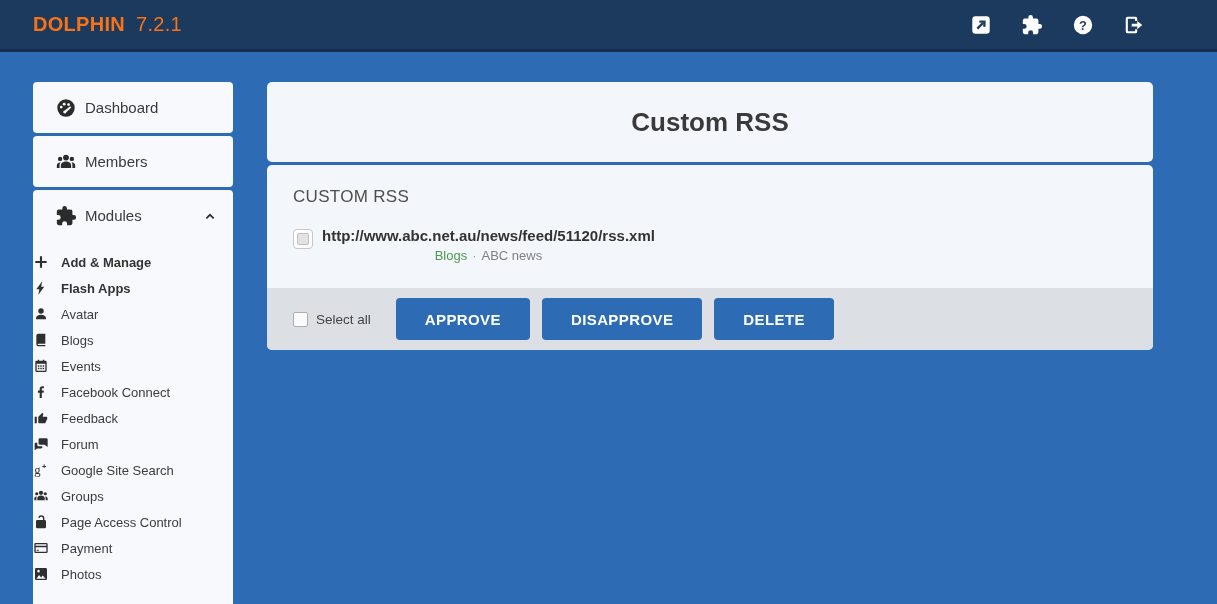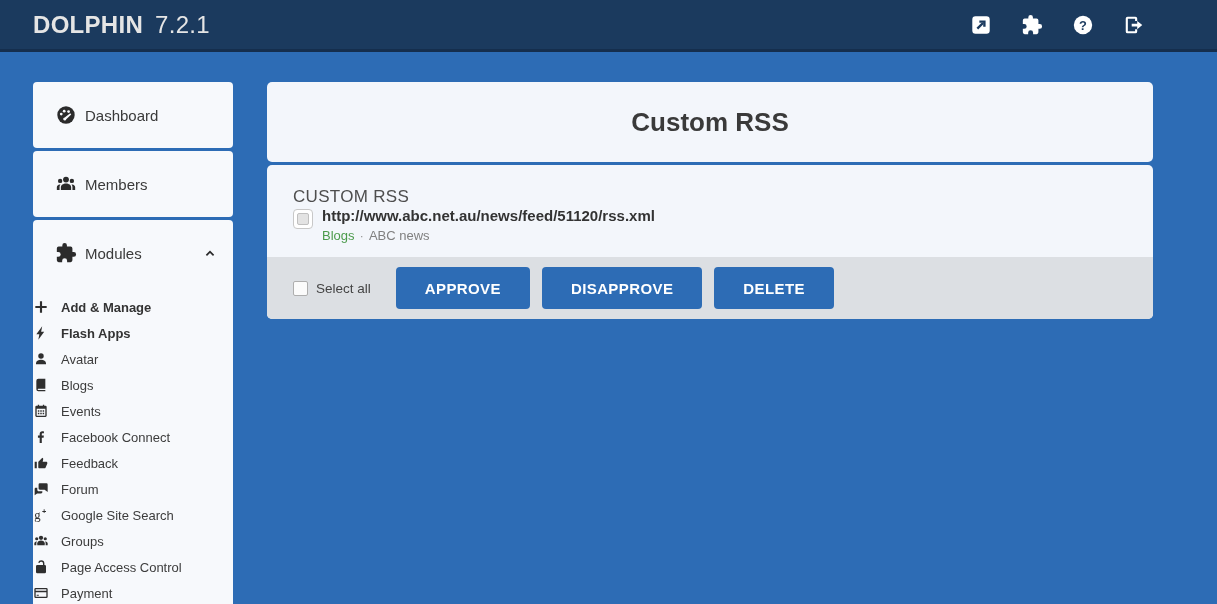--- a/index.html
+++ b/index.html
@@ -1,60 +1,60 @@
 <!DOCTYPE html>
 <html><head>
 <meta charset="utf-8">
 <style>
   html,body{margin:0;padding:0;width:1217px;height:604px;overflow:hidden;
     font-family:"Liberation Sans",sans-serif;background:#2d6cb5;}
   
   .topbar{height:52px;background:#1b3a5e;border-bottom:3px solid #152e4d;
     display:flex;align-items:center;justify-content:space-between;
     padding:0 72px 0 33px;box-sizing:border-box;}
-  .brand{color:#e5e5e5;font-size:24px;letter-spacing:.3px;}
+  .brand{color:#f97316;font-size:20px;letter-spacing:.3px;}
   .brand-name{font-weight:700;}
   .brand-ver{font-weight:400;margin-left:5px;}
   .topbar-icons{display:flex;align-items:center;gap:29px;}
   .tb-icon{width:22px;height:22px;color:#fff;cursor:pointer;}
   .icon svg{display:block;width:100%;height:100%;}
   
   .page{display:flex;align-items:flex-start;padding:30px 0 0 33px;}
   
   .sidebar{width:200px;margin-right:34px;display:flex;flex-direction:column;gap:3px;flex:none;}
   .side-card{background:#f7f9fc;border-radius:4px;color:#333;}
-  .side-item{height:66px;display:flex;align-items:center;padding:0 14px 0 22px;
+  .side-item{height:51px;display:flex;align-items:center;padding:0 14px 0 22px;
     font-size:15px;cursor:pointer;}
   .side-item .main-ic{width:22px;height:22px;color:#2b2b2b;margin-right:8px;flex:none;}
   .side-item .lbl{color:#3a3a3a;}
   .chev{width:18px;height:18px;margin-left:auto;color:#2b2b2b;}
   .modules-card{height:430px;}
   .submenu{padding-top:8px;}
   .sub-item{height:26px;display:flex;align-items:center;
     font-size:13px;color:#3c3c3c;cursor:pointer;}
   .sub-item .sub-ic{width:16px;height:16px;color:#2f2f2f;margin-right:12px;flex:none;}
   .sub-item.bold{font-weight:700;color:#333;}
   
   .main{width:886px;}
   .title-card{height:80px;background:#f3f6fb;border-radius:5px;margin-bottom:3px;
     display:flex;align-items:center;justify-content:center;}
   .title-card h1{margin:0;font-size:26px;font-weight:700;color:#3a3a3a;}
   .content-card{background:#f3f6fb;border-radius:5px;overflow:hidden;}
   .content-inner{padding:22px 26px 0 26px;}
   .section-title{font-size:17px;color:#4e4e4e;letter-spacing:.3px;}
-  .feed-row{display:flex;align-items:flex-start;}
+  .feed-row{margin-top:20px;display:flex;align-items:flex-start;text-align:center;}
   .cb-big{width:18px;height:18px;background:#fff;border:1px solid #c8c8c8;border-radius:4px;
     display:flex;align-items:center;justify-content:center;margin:2px 9px 0 0;cursor:pointer;flex:none;}
   .cb-big-inner{width:10px;height:10px;background:#e3e3e3;border:1px solid #c0c0c0;border-radius:2px;}
   .feed-url{font-size:15px;font-weight:700;color:#333;}
   .feed-meta{font-size:13px;margin-top:4px;}
   .feed-status{color:#4c9b4c;}
   .feed-sep{color:#9a9a9a;margin:0 5px;}
   .feed-name{color:#808080;}
-  .footer-bar{margin-top:14px;background:#dcdfe3;padding:10px 26px;display:flex;align-items:center;}
+  .footer-bar{margin-top:25px;background:#dcdfe3;padding:10px 26px;display:flex;align-items:center;}
   .select-all{display:flex;align-items:center;gap:8px;font-size:13.5px;color:#444;cursor:pointer;}
   .cb-small{width:13px;height:13px;background:#fbfbfb;border:1px solid #aeaeae;border-radius:2px;flex:none;}
   .btn-group{display:flex;gap:12px;margin-left:25px;}
   .action-button{height:42px;padding:0 29px;background:#2d6cb5;color:#fff;border:none;
     border-radius:4px;font-family:"Liberation Sans",sans-serif;font-size:15px;font-weight:700;
     letter-spacing:.4px;cursor:pointer;}
 </style>
 </head>
 <body>
 

